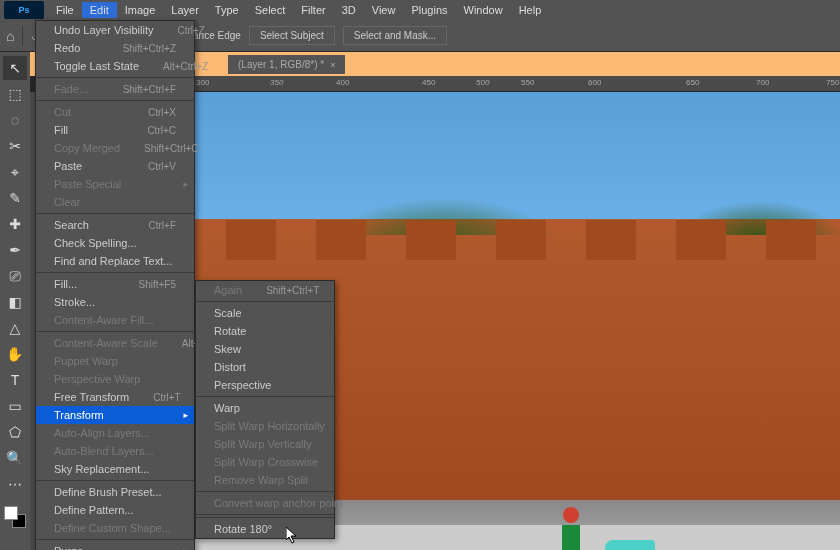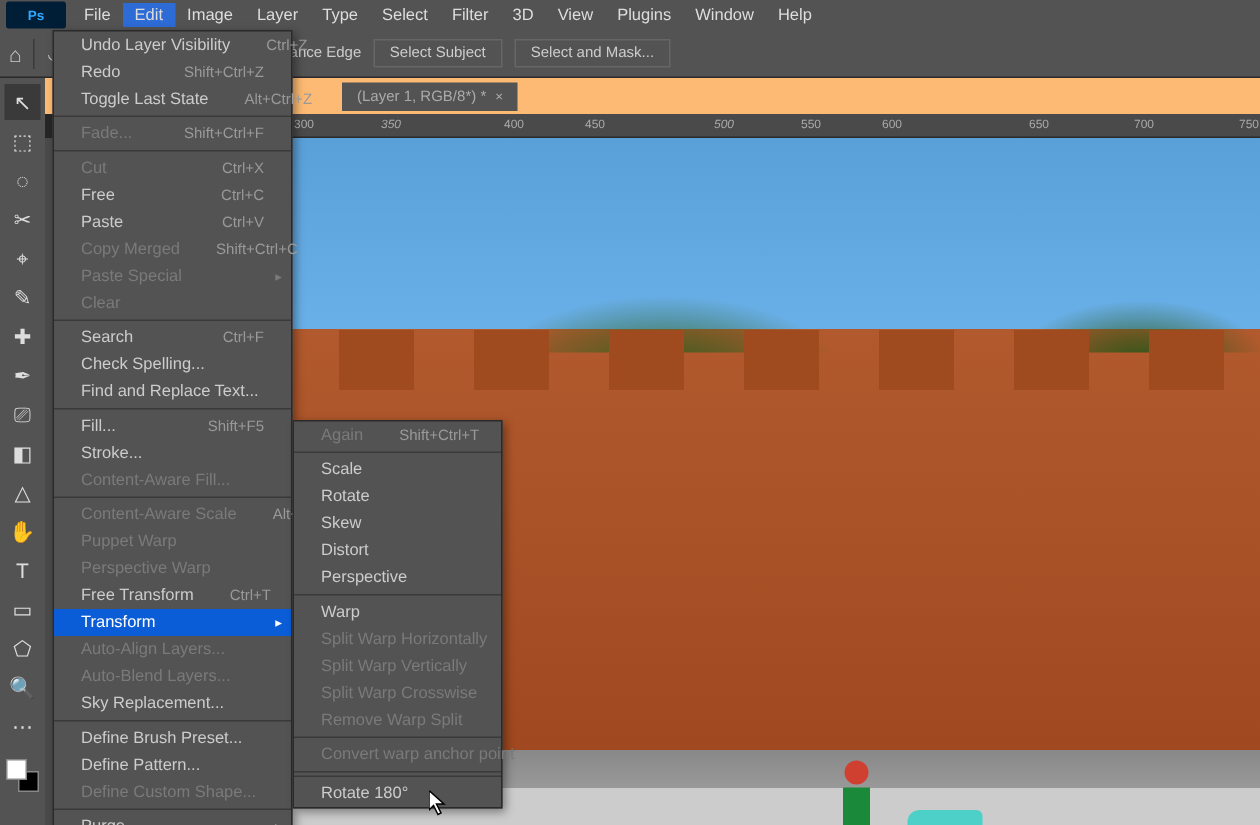--- a/index.html
+++ b/index.html
@@ -110,25 +110,25 @@
   </div>
 
 <div class="canvas">
   <div class="tabbar">
     <div class="tab"><span>(Layer 1, RGB/8*) *</span><span class="x">×</span></div>
   </div>
   <div class="ruler-h" id="rulerh">
       <span style="left: 10px;">200</span>
       <span style="left: 80px;">250</span>
       <span style="left: 150px;">300</span>
-      <span style="left: 208px; font-style: italic;">350</span>
+      <span style="left: 224px; font-style: italic;">350</span>
       <span style="left: 290px;">400</span>
-      <span style="left: 344px;">450</span>
+      <span style="left: 376px;">450</span>
       <span style="left: 430px; font-style: italic;">500</span>
-      <span style="left: 488px;">550</span>
+      <span style="left: 475px;">550</span>
       <span style="left: 542px;">600</span>
       <span style="left: 640px;">650</span>
       <span style="left: 710px;">700</span>
       <span style="left: 780px;">750</span>
     </div>
   <div class="ruler-v"></div>
   <div class="image">
     <div class="trees"></div>
     <div class="crenels"></div>
     <div class="person">
@@ -158,30 +158,30 @@
     <div class="row disabled">
       <span>Fade...</span>
       <span class="sc">Shift+Ctrl+F</span>
     </div>
     <div class="divider"></div>
     <div class="row disabled">
       <span>Cut</span>
       <span class="sc">Ctrl+X</span>
     </div>
     <div class="row">
-      <span>Free</span>
+      <span>Fill</span>
       <span class="sc">Ctrl+C</span>
+    </div>
+    <div class="row disabled">
+      <span>Copy Merged</span>
+      <span class="sc">Shift+Ctrl+C</span>
     </div>
     <div class="row">
       <span>Paste</span>
       <span class="sc">Ctrl+V</span>
-    </div>
-    <div class="row disabled">
-      <span>Copy Merged</span>
-      <span class="sc">Shift+Ctrl+C</span>
     </div>
     <div class="row disabled sub">
       <span>Paste Special</span>
     </div>
     <div class="row disabled">
       <span>Clear</span>
     </div>
     <div class="divider"></div>
     <div class="row">
       <span>Search</span>

